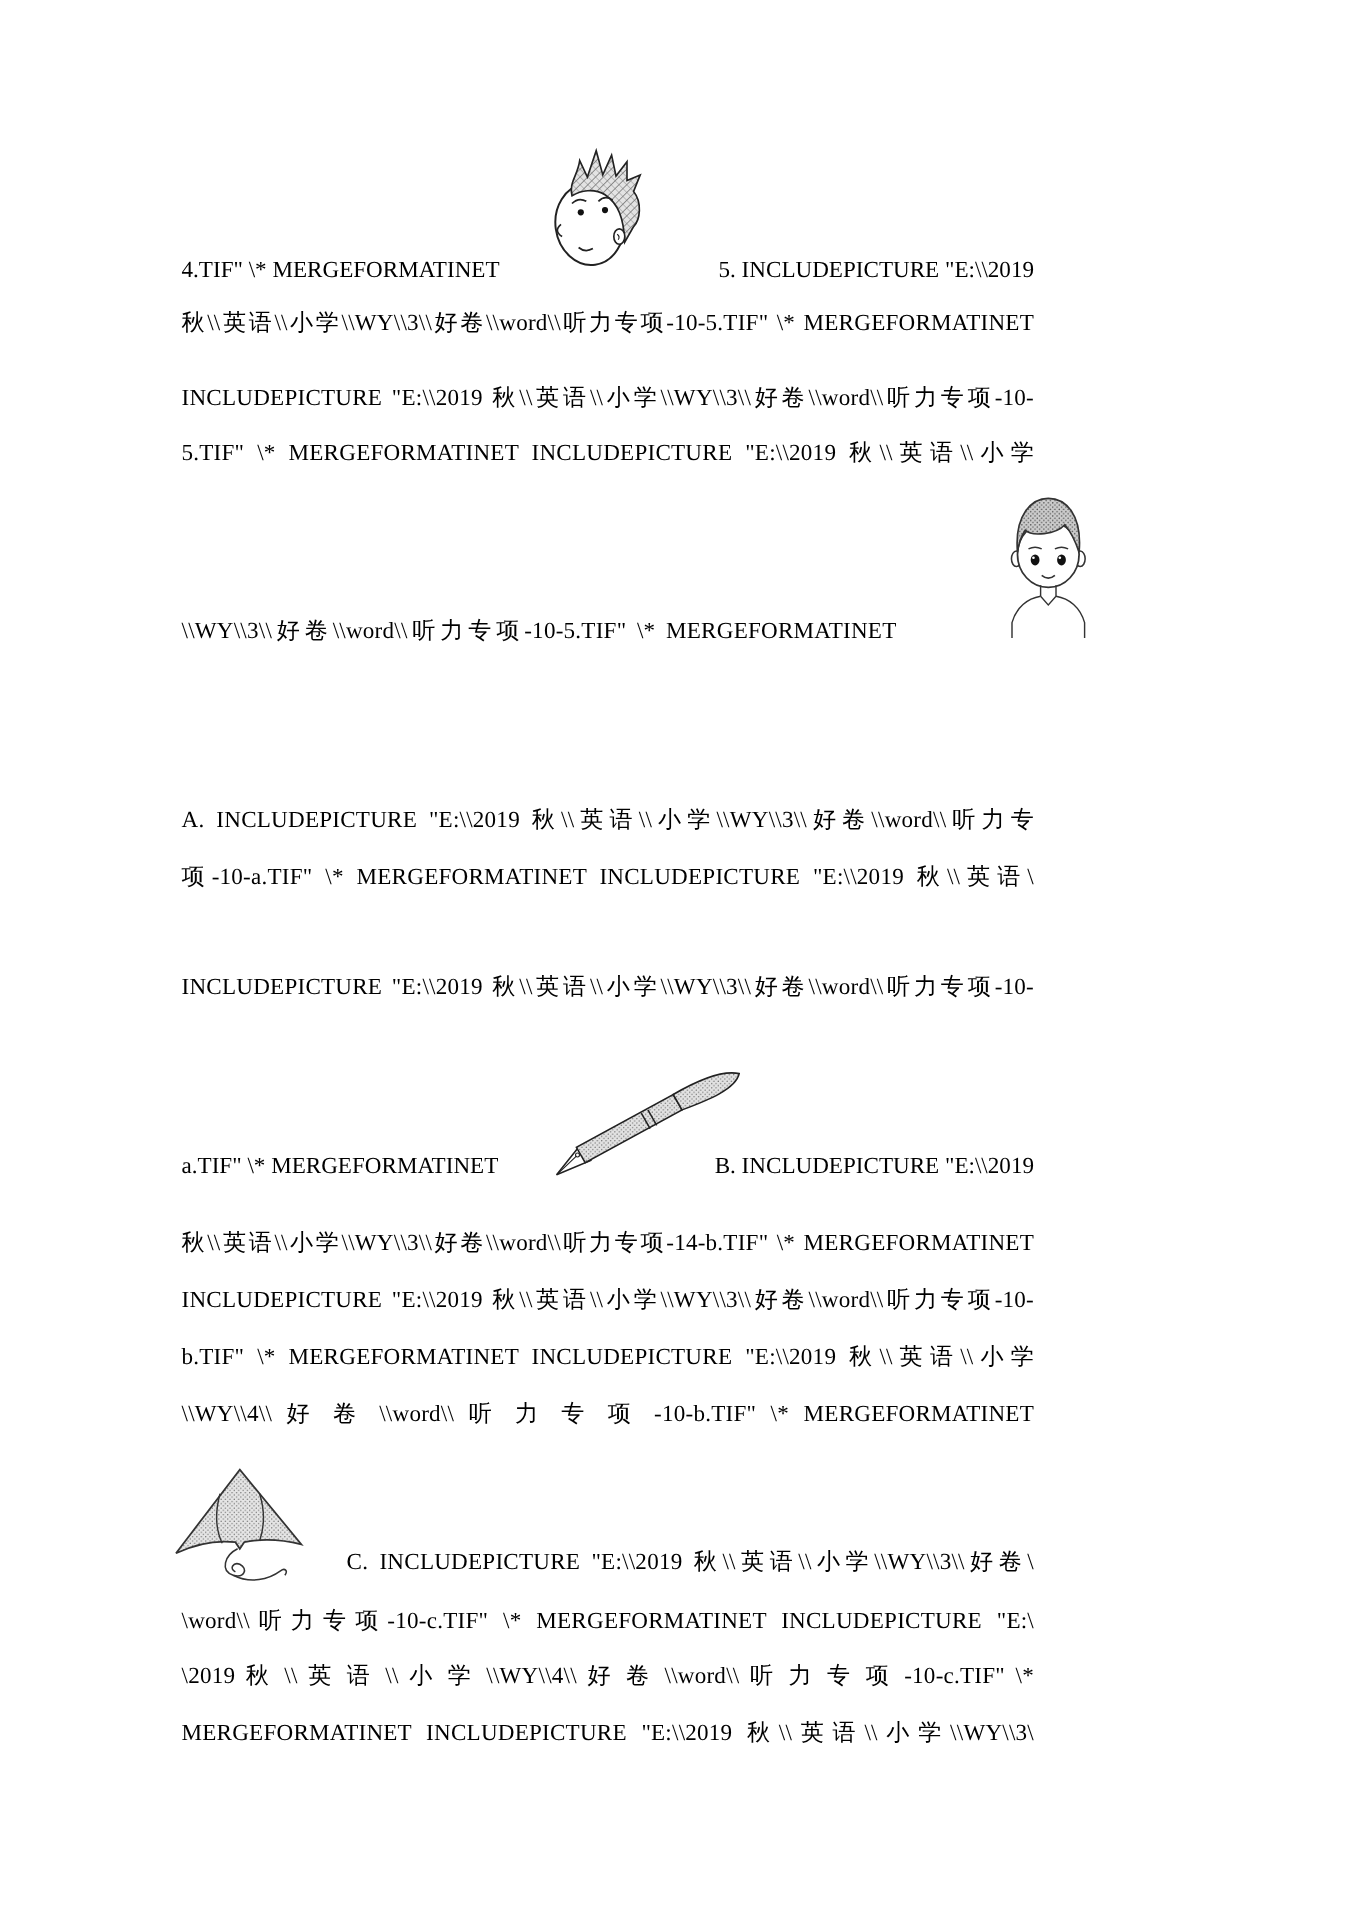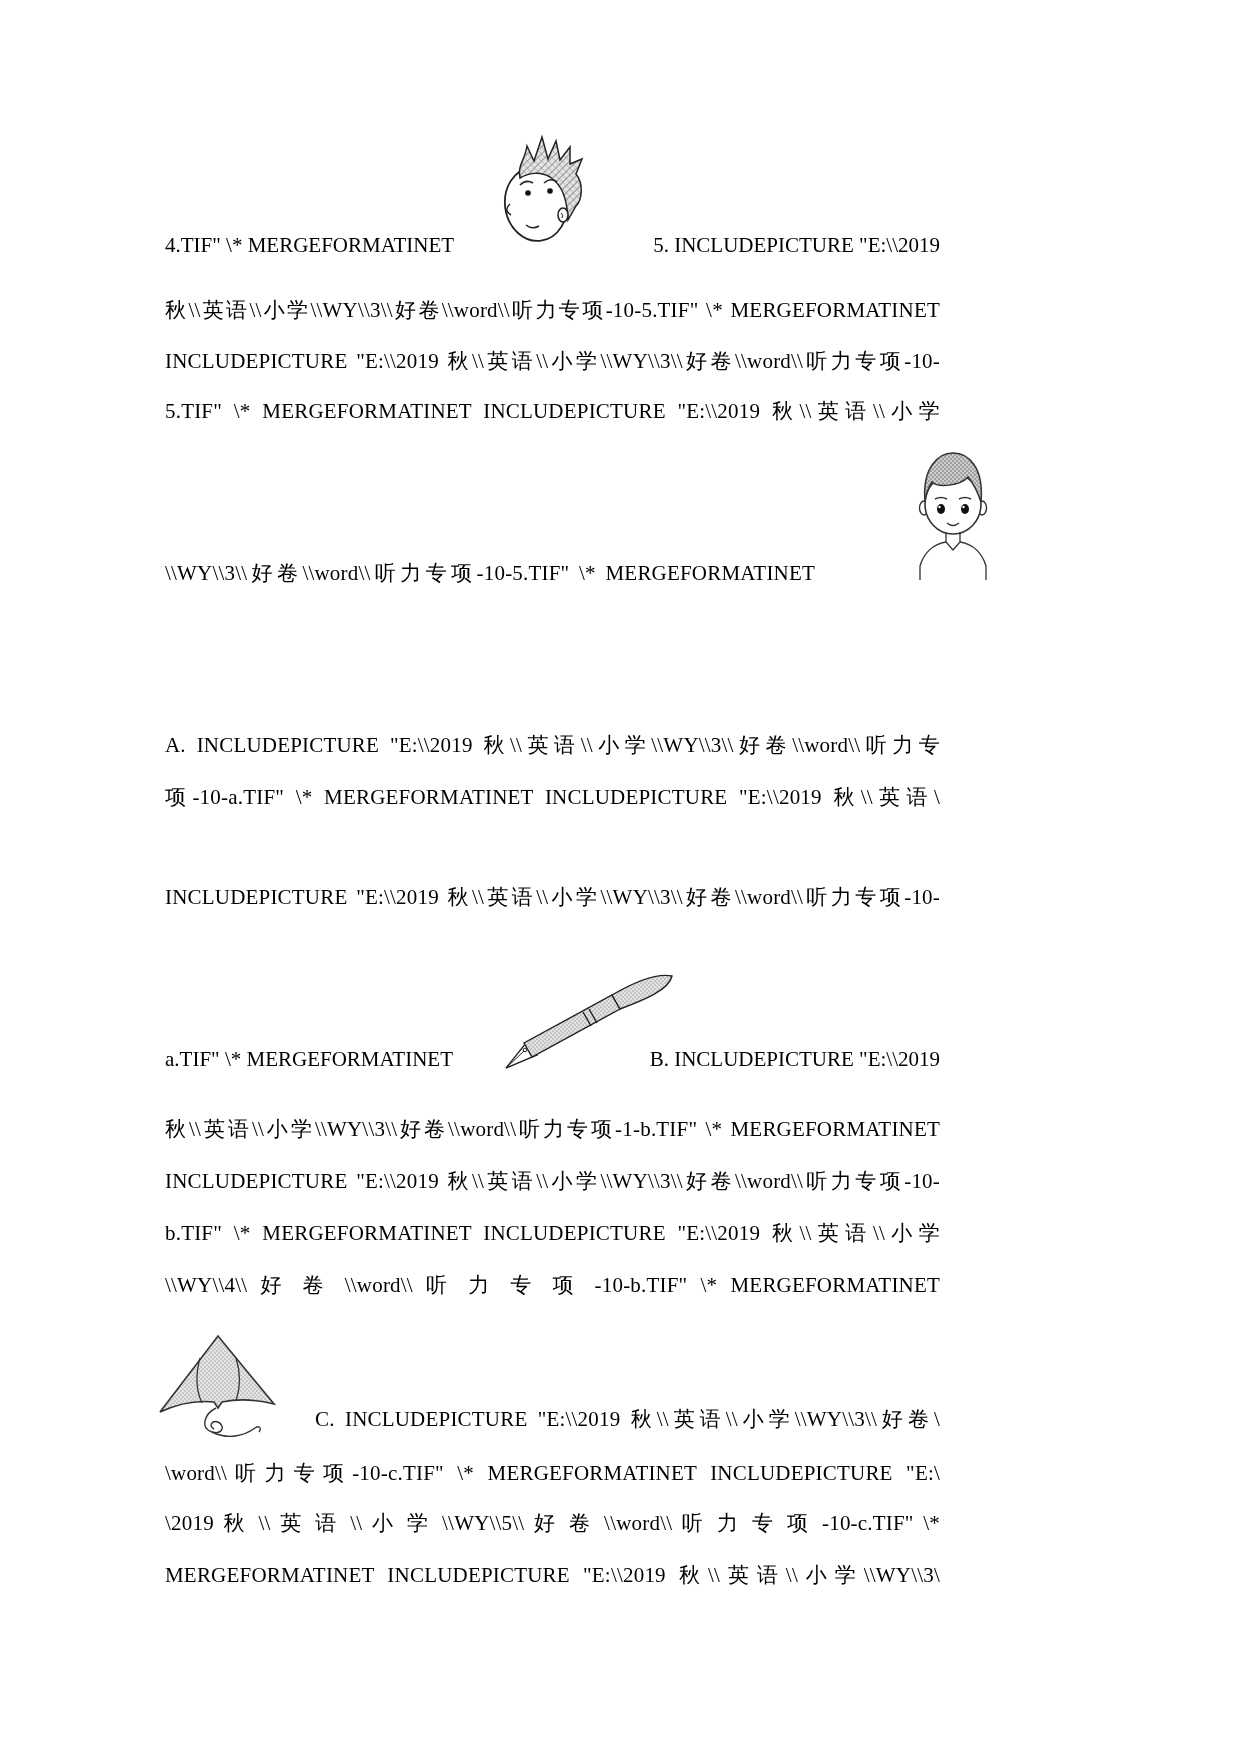--- a/index.html
+++ b/index.html
@@ -128,35 +128,35 @@
       <path d="M44,28 Q37,54 46,73" fill="none" stroke="#333" stroke-width="1.3"></path>
       <path d="M80,28 Q87,50 80,71" fill="none" stroke="#333" stroke-width="1.3"></path>
       <path d="M60,78 C48,84 44,98 56,102 C66,105 70,96 62,92 C56,90 52,96 58,99" fill="none" stroke="#333" stroke-width="1.4"></path>
       <path d="M56,102 C72,110 88,106 99,98 C103,95 106,98 103,102" fill="none" stroke="#333" stroke-width="1.4"></path>
     </svg>
   </div>
 
   <span class="seg-left" style="top:228px">4.TIF"  \*  MERGEFORMATINET</span>
   <span class="seg-right" style="top:228px">5.  INCLUDEPICTURE  "E:\\2019</span>
 
-  <div class="line" style="top:293px">秋\\英语\\小学\\WY\\3\\好卷\\word\\听力专项-10-5.TIF" \* MERGEFORMATINET</div>
+  <div class="line" style="top:276px">秋\\英语\\小学\\WY\\3\\好卷\\word\\听力专项-10-5.TIF" \* MERGEFORMATINET</div>
   <div class="line" style="top:344px">INCLUDEPICTURE   "E:\\2019 秋\\英语\\小学\\WY\\3\\好卷\\word\\听力专项-10-</div>
   <div class="line" style="top:394px">5.TIF"  \*  MERGEFORMATINET  INCLUDEPICTURE   "E:\\2019 秋\\英语\\小学</div>
   <div class="line" style="top:556px; width:650px;">\\WY\\3\\好卷\\word\\听力专项-10-5.TIF"  \*  MERGEFORMATINET</div>
 
   <div class="line" style="top:728px">A.  INCLUDEPICTURE  "E:\\2019 秋\\英语\\小学\\WY\\3\\好卷\\word\\听力专</div>
   <div class="line" style="top:780px">项-10-a.TIF" \* MERGEFORMATINET  INCLUDEPICTURE   "E:\\2019 秋\\英语\</div>
   <div class="line" style="top:880px">INCLUDEPICTURE   "E:\\2019 秋\\英语\\小学\\WY\\3\\好卷\\word\\听力专项-10-</div>
 
   <span class="seg-left" style="top:1042px">a.TIF"  \*  MERGEFORMATINET</span>
   <span class="seg-right" style="top:1042px">B.  INCLUDEPICTURE  "E:\\2019</span>
 
-  <div class="line" style="top:1112px">秋\\英语\\小学\\WY\\3\\好卷\\word\\听力专项-1-b.TIF" \* MERGEFORMATINET</div>
+  <div class="line" style="top:1112px">秋\\英语\\小学\\WY\\3\\好卷\\word\\听力专项-14-b.TIF" \* MERGEFORMATINET</div>
   <div class="line" style="top:1164px">INCLUDEPICTURE   "E:\\2019 秋\\英语\\小学\\WY\\3\\好卷\\word\\听力专项-10-</div>
   <div class="line" style="top:1216px">b.TIF"  \*  MERGEFORMATINET  INCLUDEPICTURE   "E:\\2019 秋\\英语\\小学</div>
   <div class="line" style="top:1268px">\\WY\\4\\ 好 卷 \\word\\ 听 力 专 项 -10-b.TIF"   \*   MERGEFORMATINET</div>
 
   <div class="line" style="top:1402px; left:315px; width:625px;">C.  INCLUDEPICTURE  "E:\\2019 秋\\英语\\小学\\WY\\3\\好卷\</div>
   <div class="line" style="top:1456px">\word\\听力专项-10-c.TIF" \* MERGEFORMATINET  INCLUDEPICTURE    "E:\</div>
-  <div class="line" style="top:1506px">\2019 秋 \\ 英 语 \\ 小 学 \\WY\\5\\ 好 卷 \\word\\ 听 力 专 项 -10-c.TIF"  \*</div>
+  <div class="line" style="top:1506px">\2019 秋 \\ 英 语 \\ 小 学 \\WY\\4\\ 好 卷 \\word\\ 听 力 专 项 -10-c.TIF"  \*</div>
   <div class="line" style="top:1558px">MERGEFORMATINET  INCLUDEPICTURE   "E:\\2019 秋\\英语\\小学\\WY\\3\</div>
 
 </div>
 
 </body></html>

